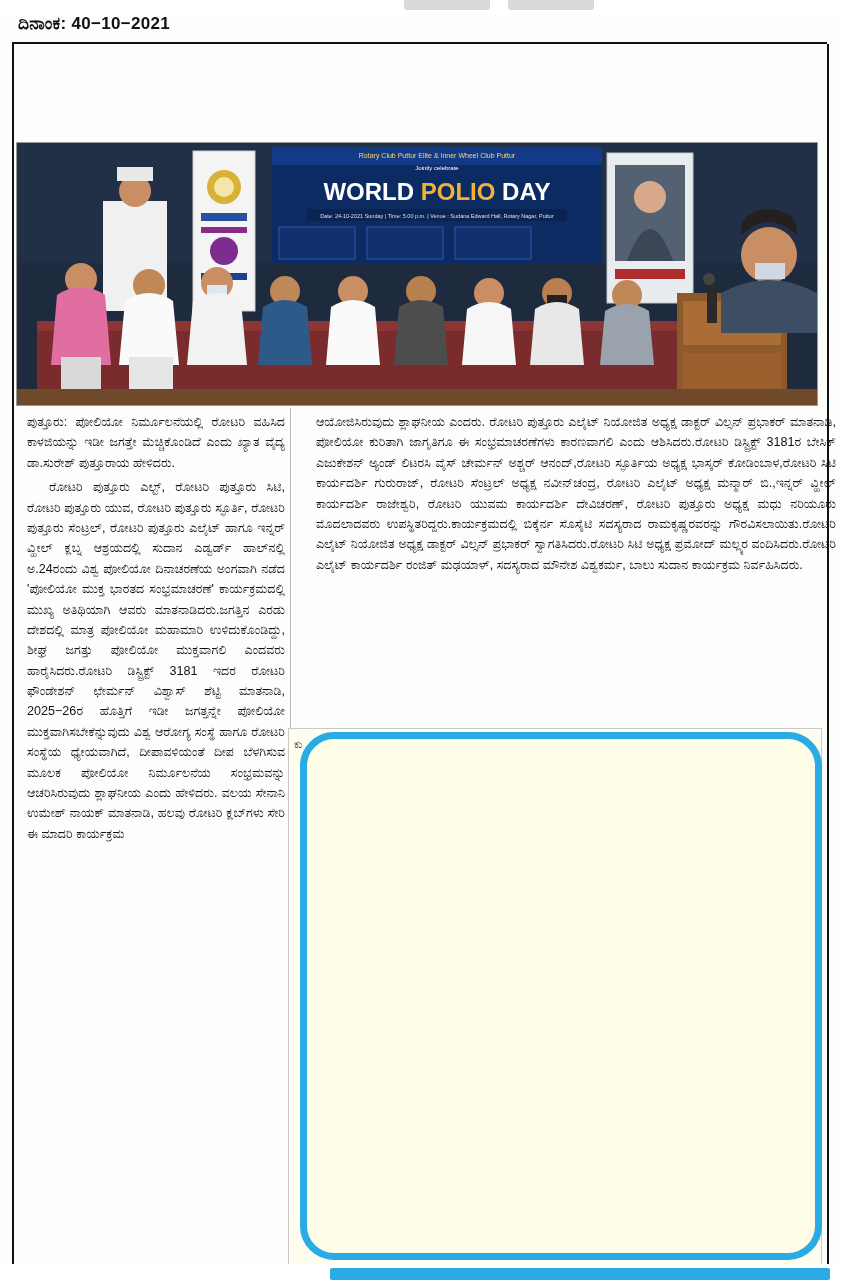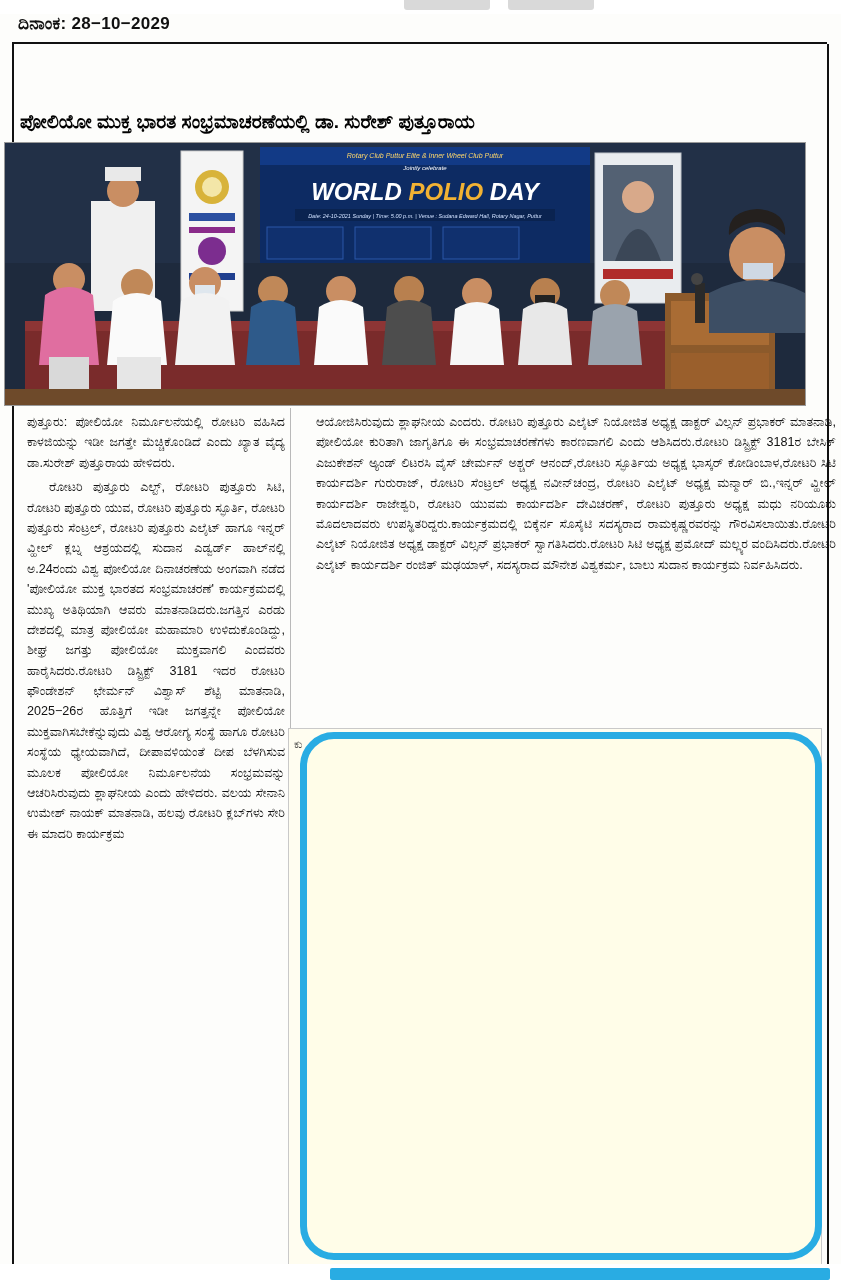--- a/index.html
+++ b/index.html
@@ -76,27 +76,26 @@
     font-size: 19px;
     font-weight: bold;
     color: #000;
     line-height: 1.3;
   }
 
   
   .photo {
     position: absolute;
     top: 142px;
-    left: 4px;
+    left: 16px;
     width: 800px;
     height: 262px;
     overflow: hidden;
     background: #be185d;
     border: 1px solid #999;
-    font-style: italic;
   }
   .photo svg { display: block; }
 
   
   .col {
     position: absolute;
     font-size: 12.6px;
     line-height: 1.62;
     color: #111;
     text-align: justify;
@@ -167,27 +166,26 @@
 </head>
 <body>
 
 <div class="page">
 
   <div class="top-strip">
     <div class="top-chip chip-a"></div>
     <div class="top-chip chip-b"></div>
   </div>
 
-  <div class="date-line">ದಿನಾಂಕ: 28−10−2029</div>
+  <div class="date-line">ದಿನಾಂಕ: 40−10−2021</div>
   <div class="rule"></div>
 
   <div class="vline vline-outer-l"></div>
   <div class="vline vline-outer-r"></div>
 
-  <div class="subhead">ಪೋಲಿಯೋ ಮುಕ್ತ ಭಾರತ ಸಂಭ್ರಮಾಚರಣೆಯಲ್ಲಿ ಡಾ. ಸುರೇಶ್ ಪುತ್ತೂರಾಯ</div>
 
   <div class="photo">
     <svg width="800" height="262" viewBox="0 0 800 262" xmlns="http://www.w3.org/2000/svg">
 
       <rect x="0" y="0" width="800" height="262" fill="#1e2a3d"></rect>
       <rect x="0" y="0" width="800" height="120" fill="#223047"></rect>
 
       <rect x="255" y="4" width="330" height="116" fill="#0d2b63"></rect>
       <rect x="255" y="4" width="330" height="18" fill="#123a86"></rect>
       <text x="420" y="15" font-family="Liberation Sans, sans-serif" font-size="7" fill="#ffd86b" text-anchor="middle">Rotary Club Puttur Elite &amp; Inner Wheel Club Puttur</text>

